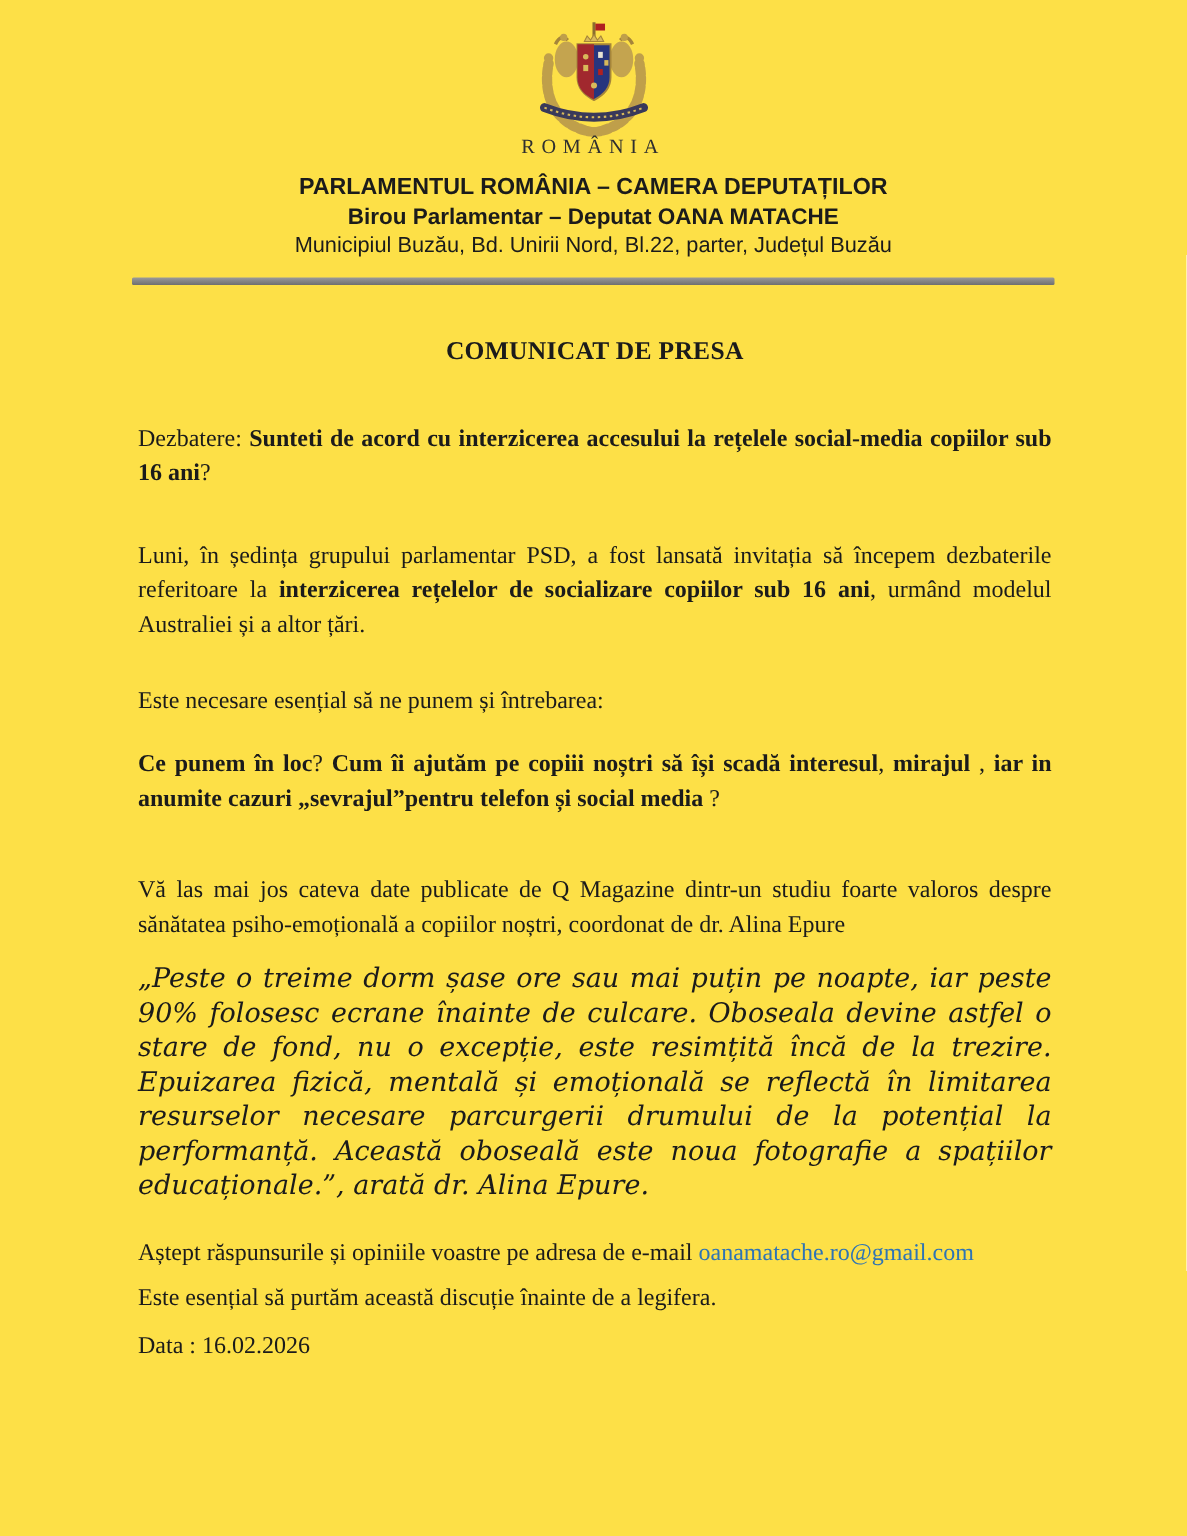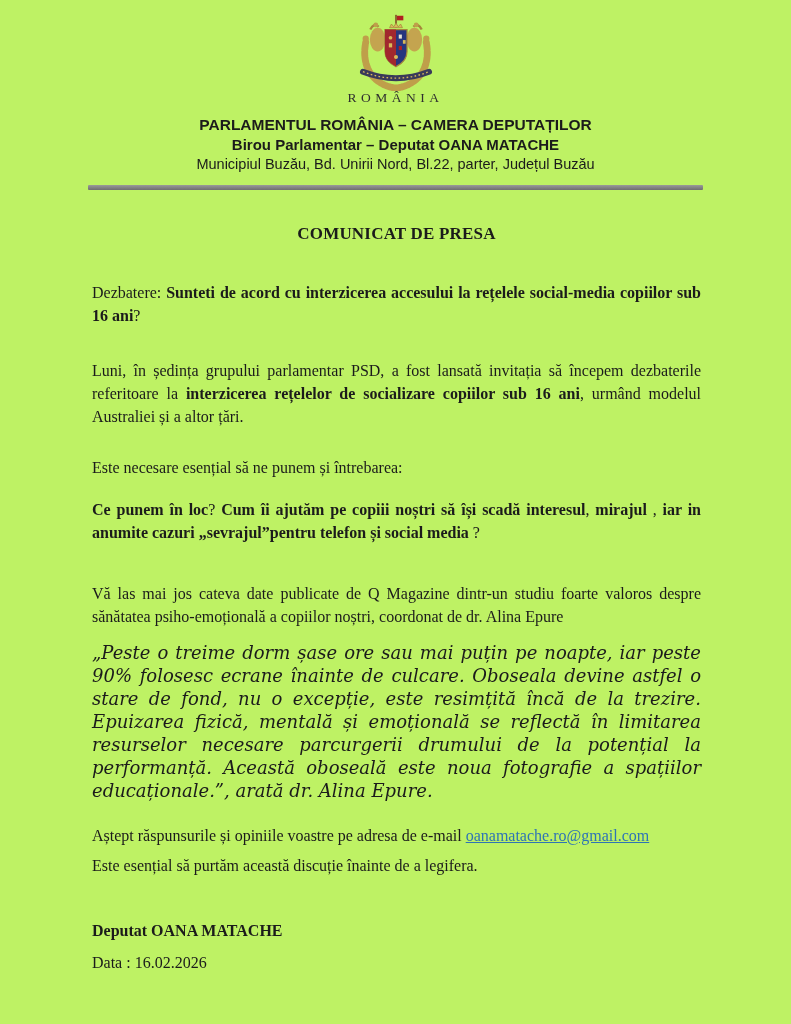--- a/index.html
+++ b/index.html
@@ -1,20 +1,20 @@
 <!DOCTYPE html>
 <html><head>
 <meta charset="utf-8">
 <style>
   html,body { margin:0; padding:0; background:#ffffff; }
   .page {
     position:relative;
     width:791px; height:1024px;
     margin:0 auto;
-    background:#bef264;
+    background:#fde047;
     color:#1b1b1b;
     font-family:"Liberation Serif", serif;
     overflow:hidden;
   }
   
   .letterhead { text-align:center; padding-top:13px; font-family:"Liberation Sans", sans-serif; }
   .crest svg { display:block; margin:0 auto; }
   .crest-label {
     font-family:"Liberation Serif", serif;
     font-size:13.5px; letter-spacing:4.5px;
@@ -48,21 +48,21 @@
   .mt-astept   { margin-top:22px; }
   .mt-esential { margin-top:7px;  }
   .mt-sig      { margin-top:42px; }
   .mt-date     { margin-top:9px;  }
   .b { font-weight:bold; }
   .quote {
     font-family:"DejaVu Serif", serif;
     font-style:italic;
     font-size:18px; line-height:23px;
   }
-  .link { color:#2e74b5; text-decoration:underline; cursor:pointer; }
+  .link { color:#2e74b5; cursor:pointer; }
 </style>
 </head>
 <body>
 
 <div class="page">
 
   <header class="letterhead">
     <div class="crest">
       <svg width="92" height="78" viewBox="0 0 100 85" aria-hidden="true">
 
@@ -116,19 +116,18 @@
     <p class="para mt-cepunem"><span class="b">Ce punem în loc</span><span>? </span><span class="b">Cum îi ajutăm pe copiii noștri să își scadă interesul</span><span>, </span><span class="b">mirajul</span><span> , </span><span class="b">iar in anumite cazuri „sevrajul”pentru telefon și social media</span><span> ?</span></p>
 
     <p class="para mt-sursa">Vă las mai jos cateva date publicate de Q Magazine dintr-un studiu foarte valoros despre sănătatea psiho-emoțională a copiilor noștri, coordonat de dr. Alina Epure</p>
 
     <p class="para quote mt-quote">„Peste o treime dorm șase ore sau mai puțin pe noapte, iar peste 90% folosesc ecrane înainte de culcare. Oboseala devine astfel o stare de fond, nu o excepție, este resimțită încă de la trezire. Epuizarea fizică, mentală și emoțională se reflectă în limitarea resurselor necesare parcurgerii drumului de la potențial la performanță. Această oboseală este noua fotografie a spațiilor educaționale.”, arată dr. Alina Epure.</p>
 
     <p class="para mt-astept"><span>Aștept răspunsurile și opiniile voastre pe adresa de e-mail </span><a class="link">oanamatache.ro@gmail.com</a></p>
 
     <p class="para mt-esential">Este esențial să purtăm această discuție înainte de a legifera.</p>
 
-    <p class="para b mt-sig">Deputat OANA MATACHE</p>
 
     <p class="para mt-date">Data : 16.02.2026</p>
 
   </main>
 
 </div>
 
 </body></html>

